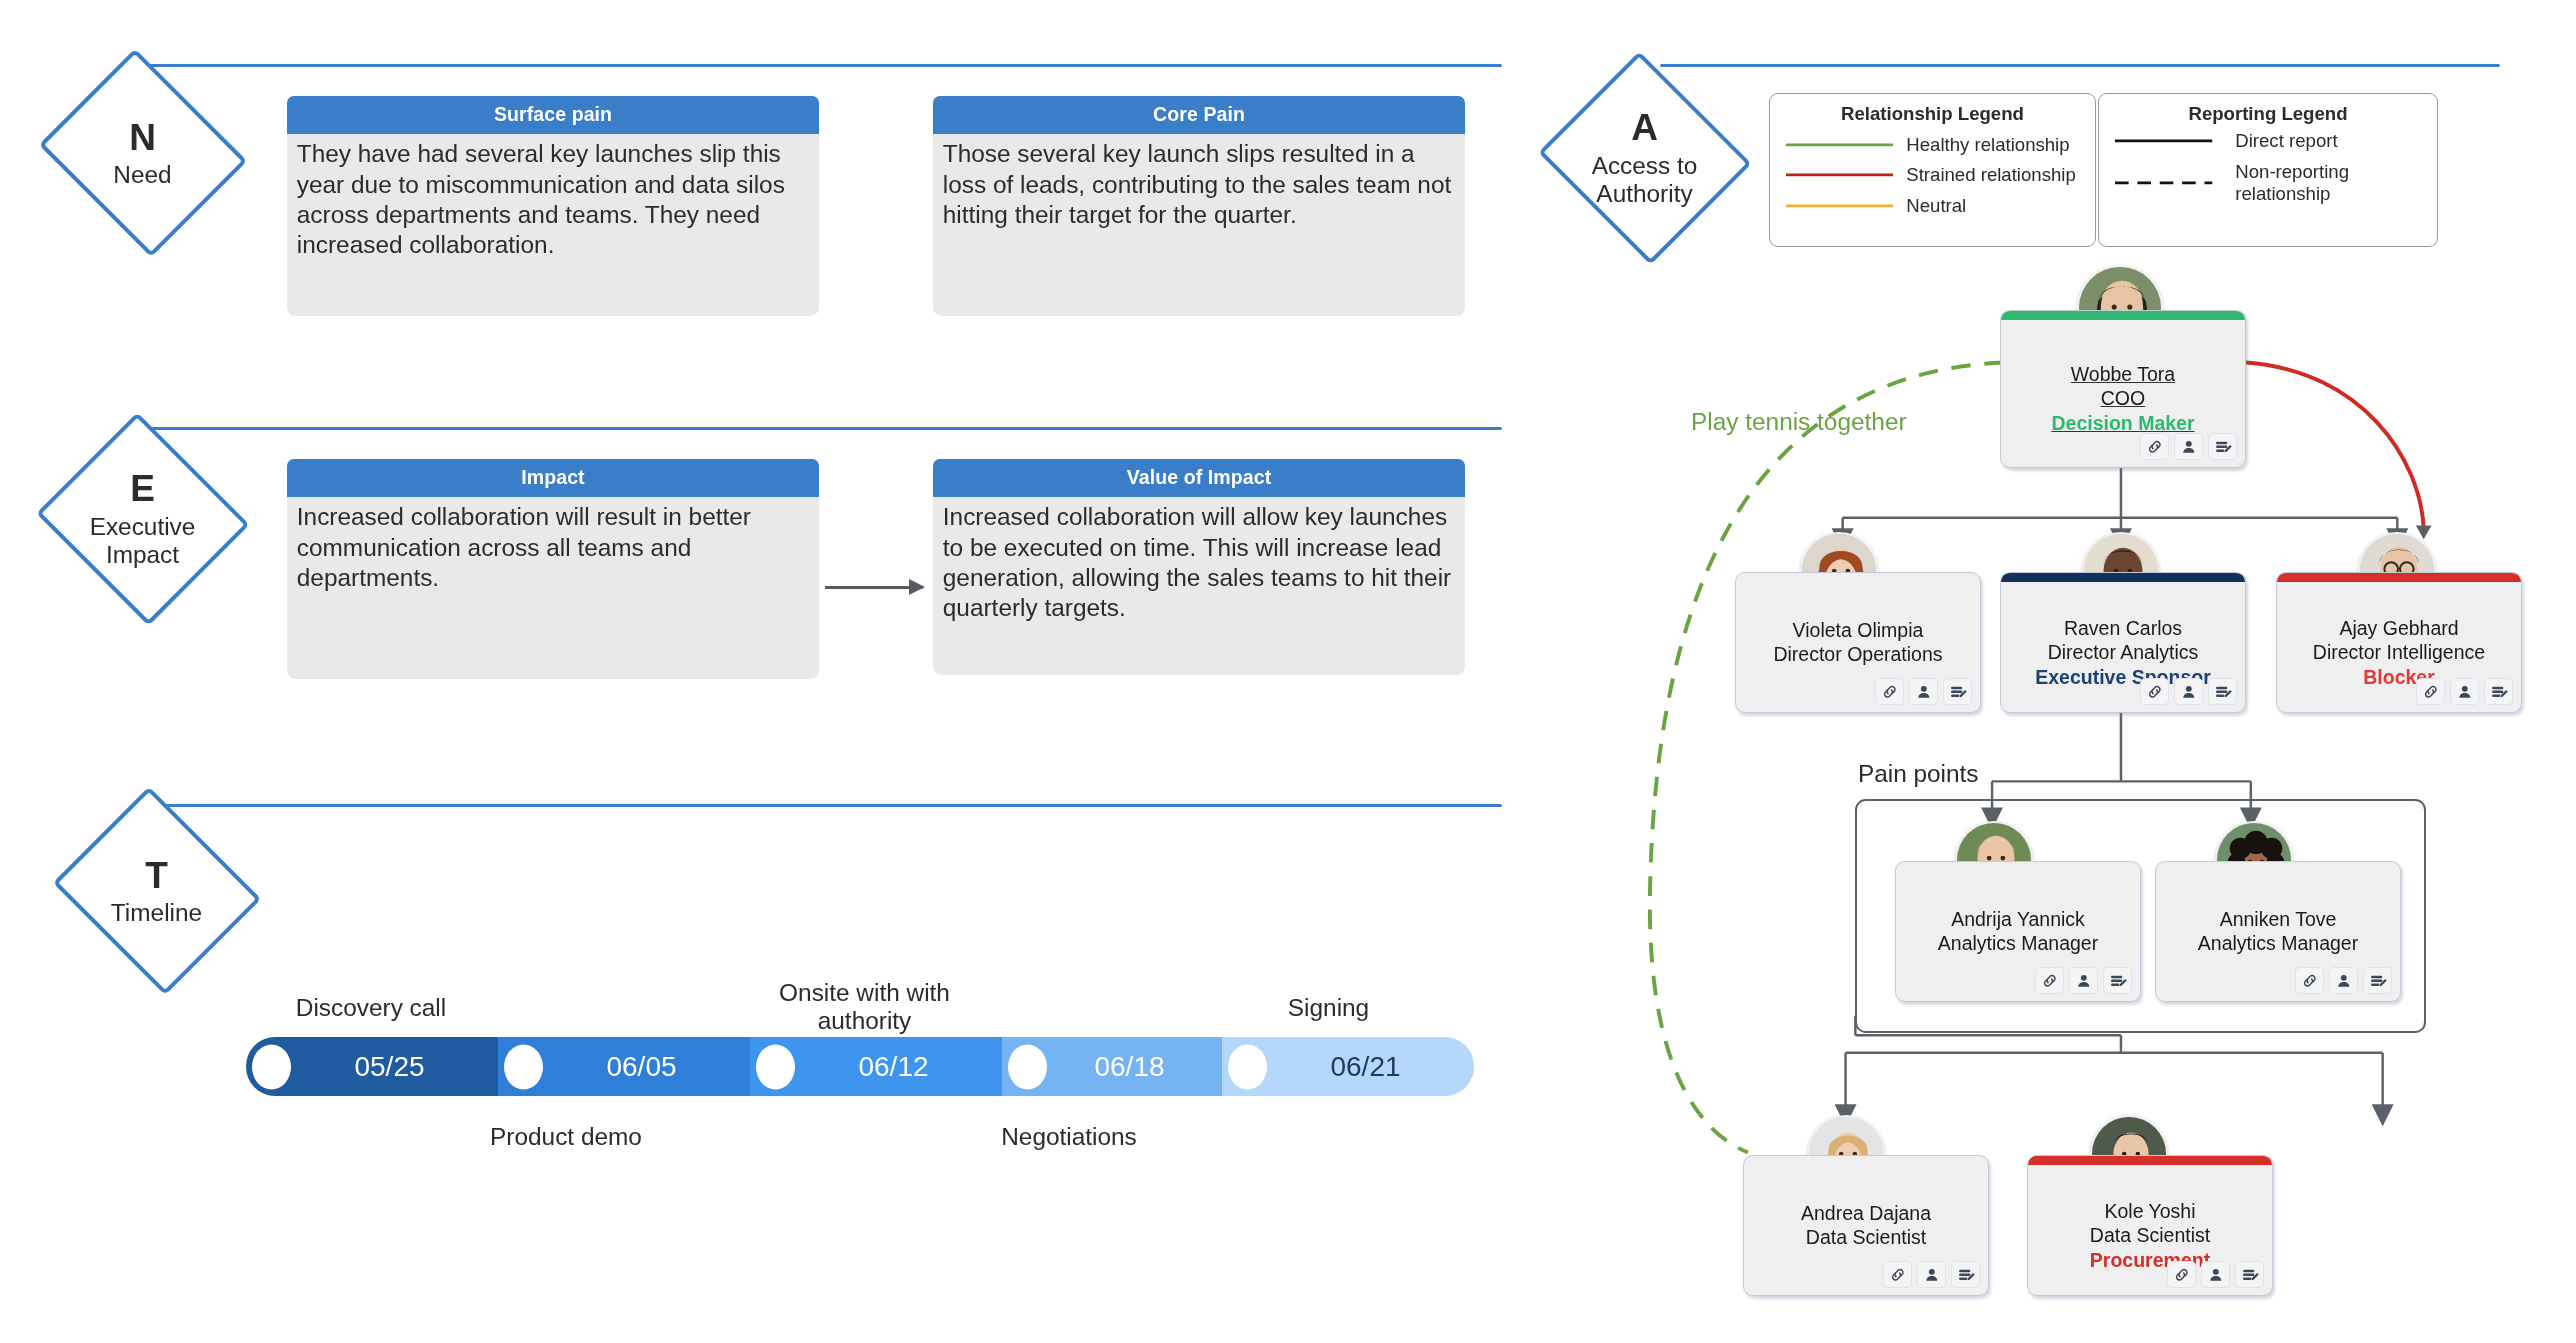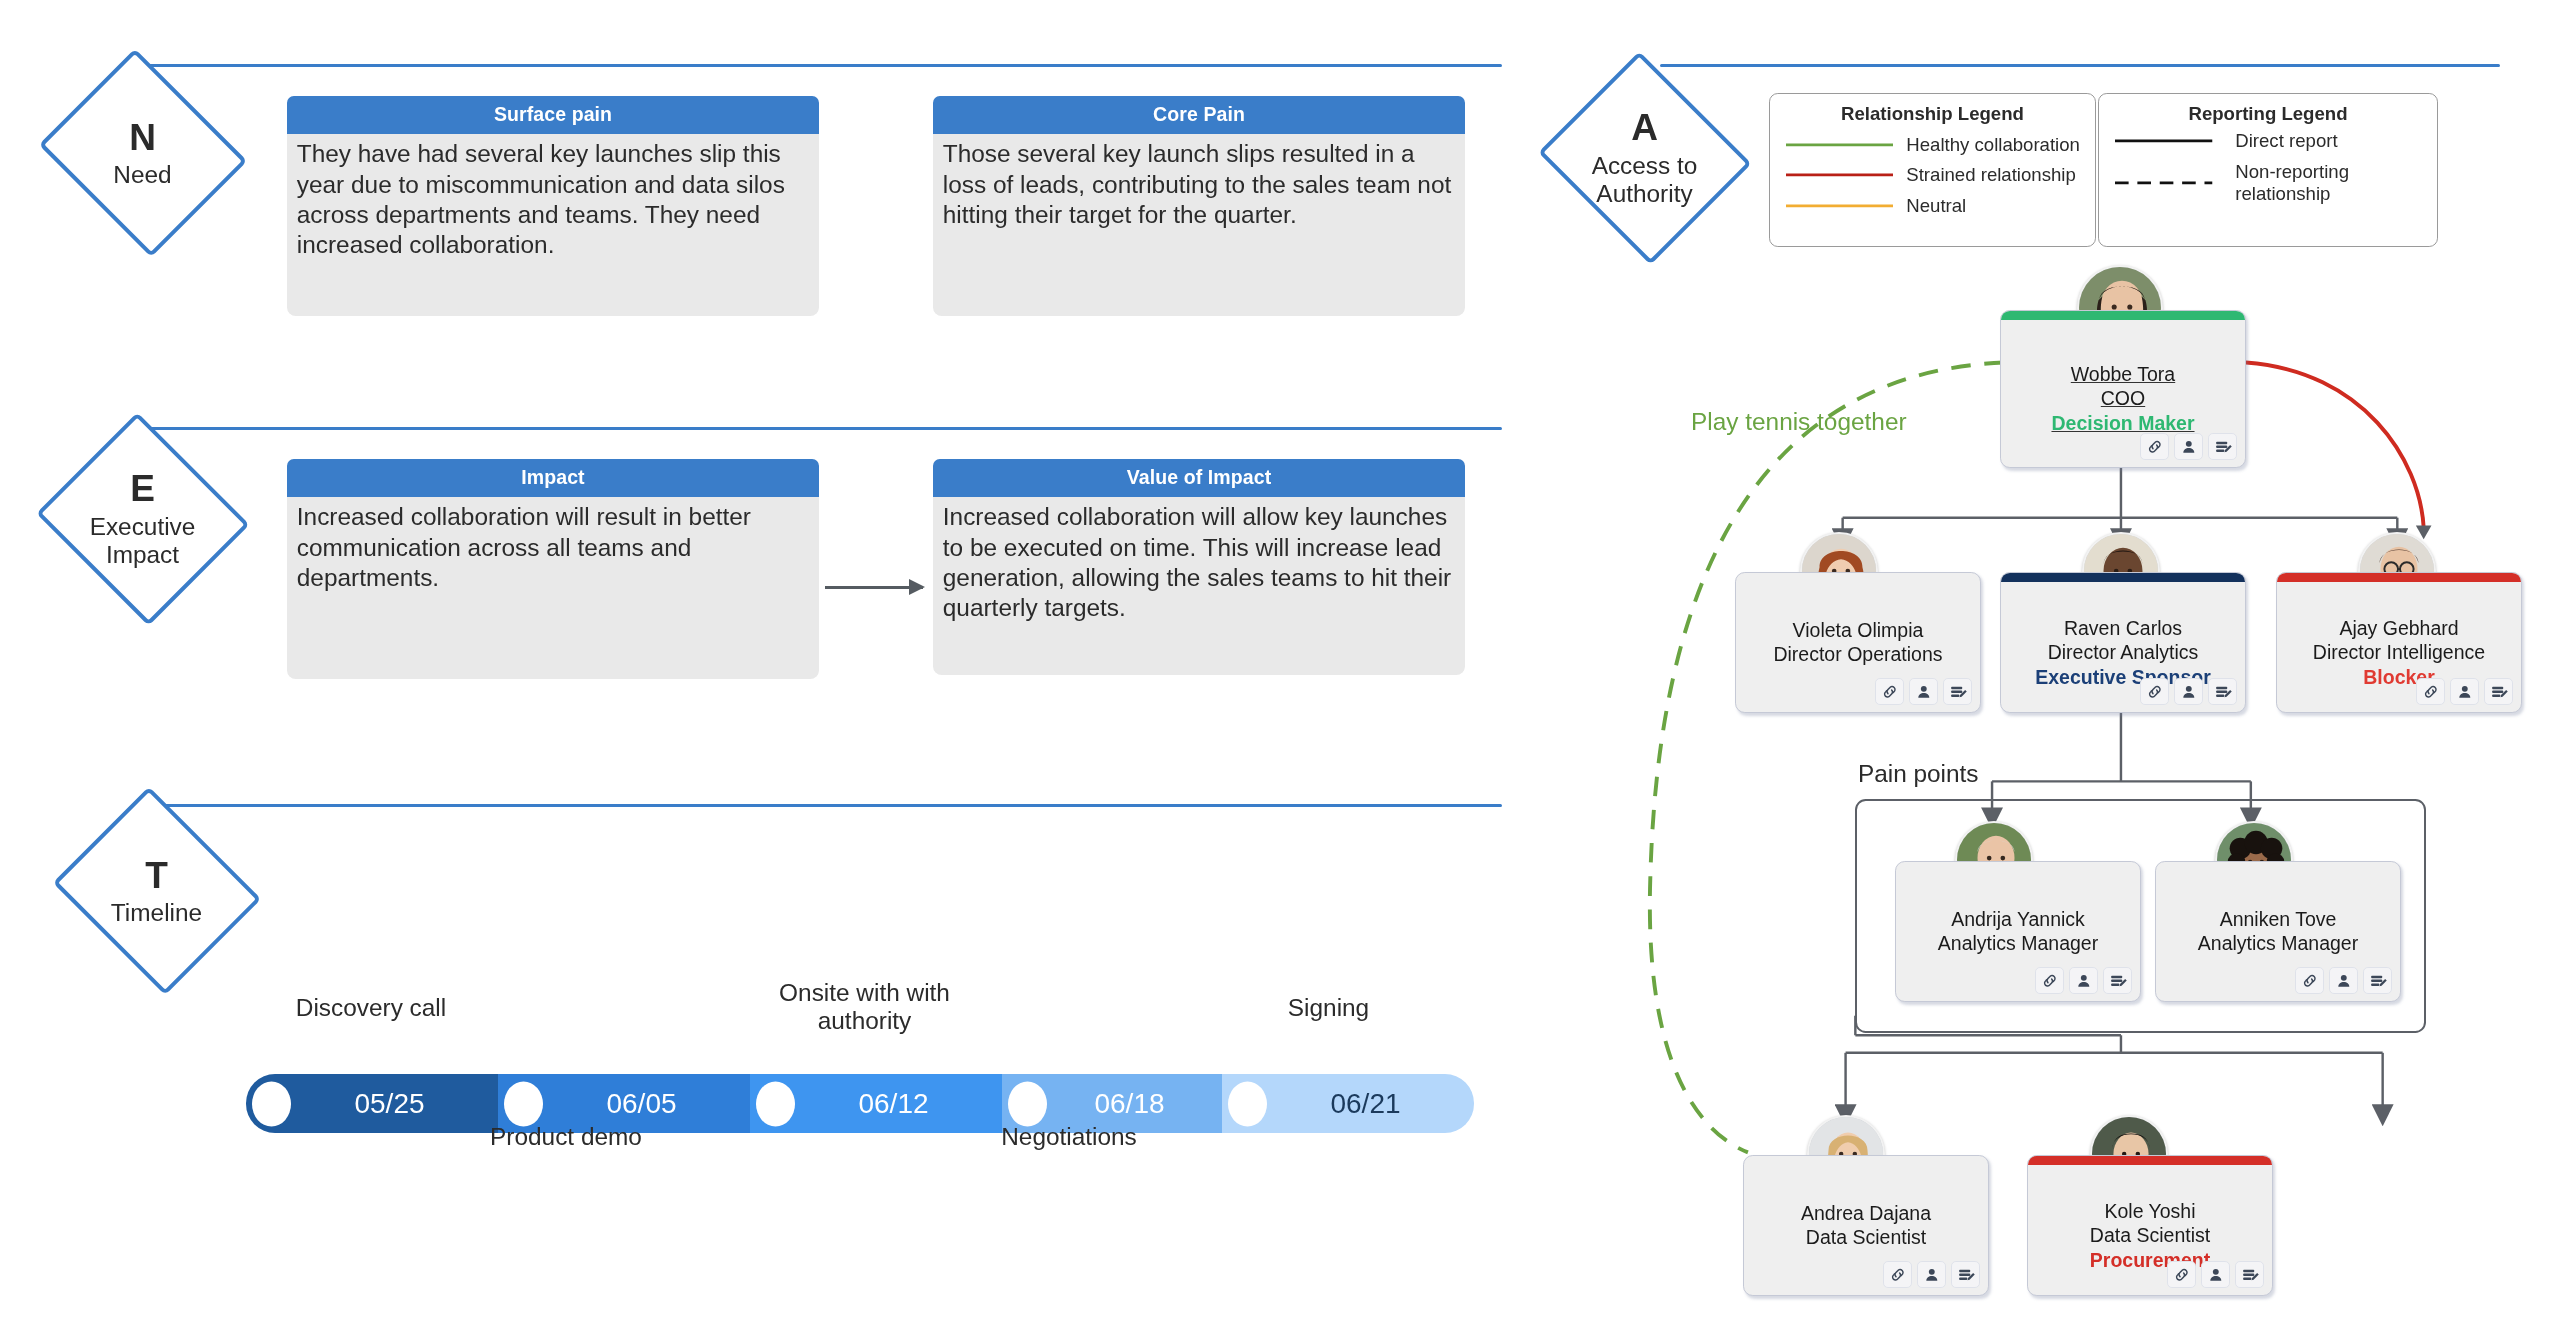--- a/index.html
+++ b/index.html
@@ -244,21 +244,21 @@
       <span class="dlabel">Timeline</span>
     </div>
   </div>
 
   <div class="tl-label" style="left:249px; top:994px; width:244px;">Discovery call</div>
   <div class="tl-label" style="left:752px; top:979px; width:225px;">
     <span>Onsite with with authority</span>
   </div>
   <div class="tl-label" style="left:1221px; top:994px; width:215px;">Signing</div>
 
-  <div class="tl-track" style="left:246px; top:1074px; width:1260px;">
+  <div class="tl-track" style="left:246px; top:1037px; width:1260px;">
     <div class="tl-seg" style="width:252px; background:#1f5b9e; color:#ffffff;">
       <span class="dot"></span>
       <span style="margin-left:35px;">05/25</span>
     </div>
     <div class="tl-seg" style="width:252px; background:#2f7ed8; color:#ffffff;">
       <span class="dot"></span>
       <span style="margin-left:35px;">06/05</span>
     </div>
     <div class="tl-seg" style="width:252px; background:#3e95f0; color:#ffffff;">
       <span class="dot"></span>
@@ -286,21 +286,21 @@
       <span class="dlabel">Authority</span>
     </div>
   </div>
 
   <div class="legendbox" style="left:1769px; top:93px; width:327px; height:154px;">
     <div class="legendtitle">Relationship Legend</div>
     <div class="legrow">
       <svg class="legline" height="7.8" viewBox="0 0 110 8">
           <line x1="0" y1="4" x2="110" y2="4" stroke="#6aa442" stroke-width="3"></line>
         </svg>
-      <span class="legtext">Healthy collaboration</span>
+      <span class="legtext">Healthy relationship</span>
     </div>
     <div class="legrow">
       <svg class="legline" height="7.8" viewBox="0 0 110 8">
           <line x1="0" y1="4" x2="110" y2="4" stroke="#b92017" stroke-width="3"></line>
         </svg>
       <span class="legtext">Strained relationship</span>
     </div>
     <div class="legrow">
       <svg class="legline" height="7.8" viewBox="0 0 110 8">
           <line x1="0" y1="4" x2="110" y2="4" stroke="#f2ad32" stroke-width="3"></line>

